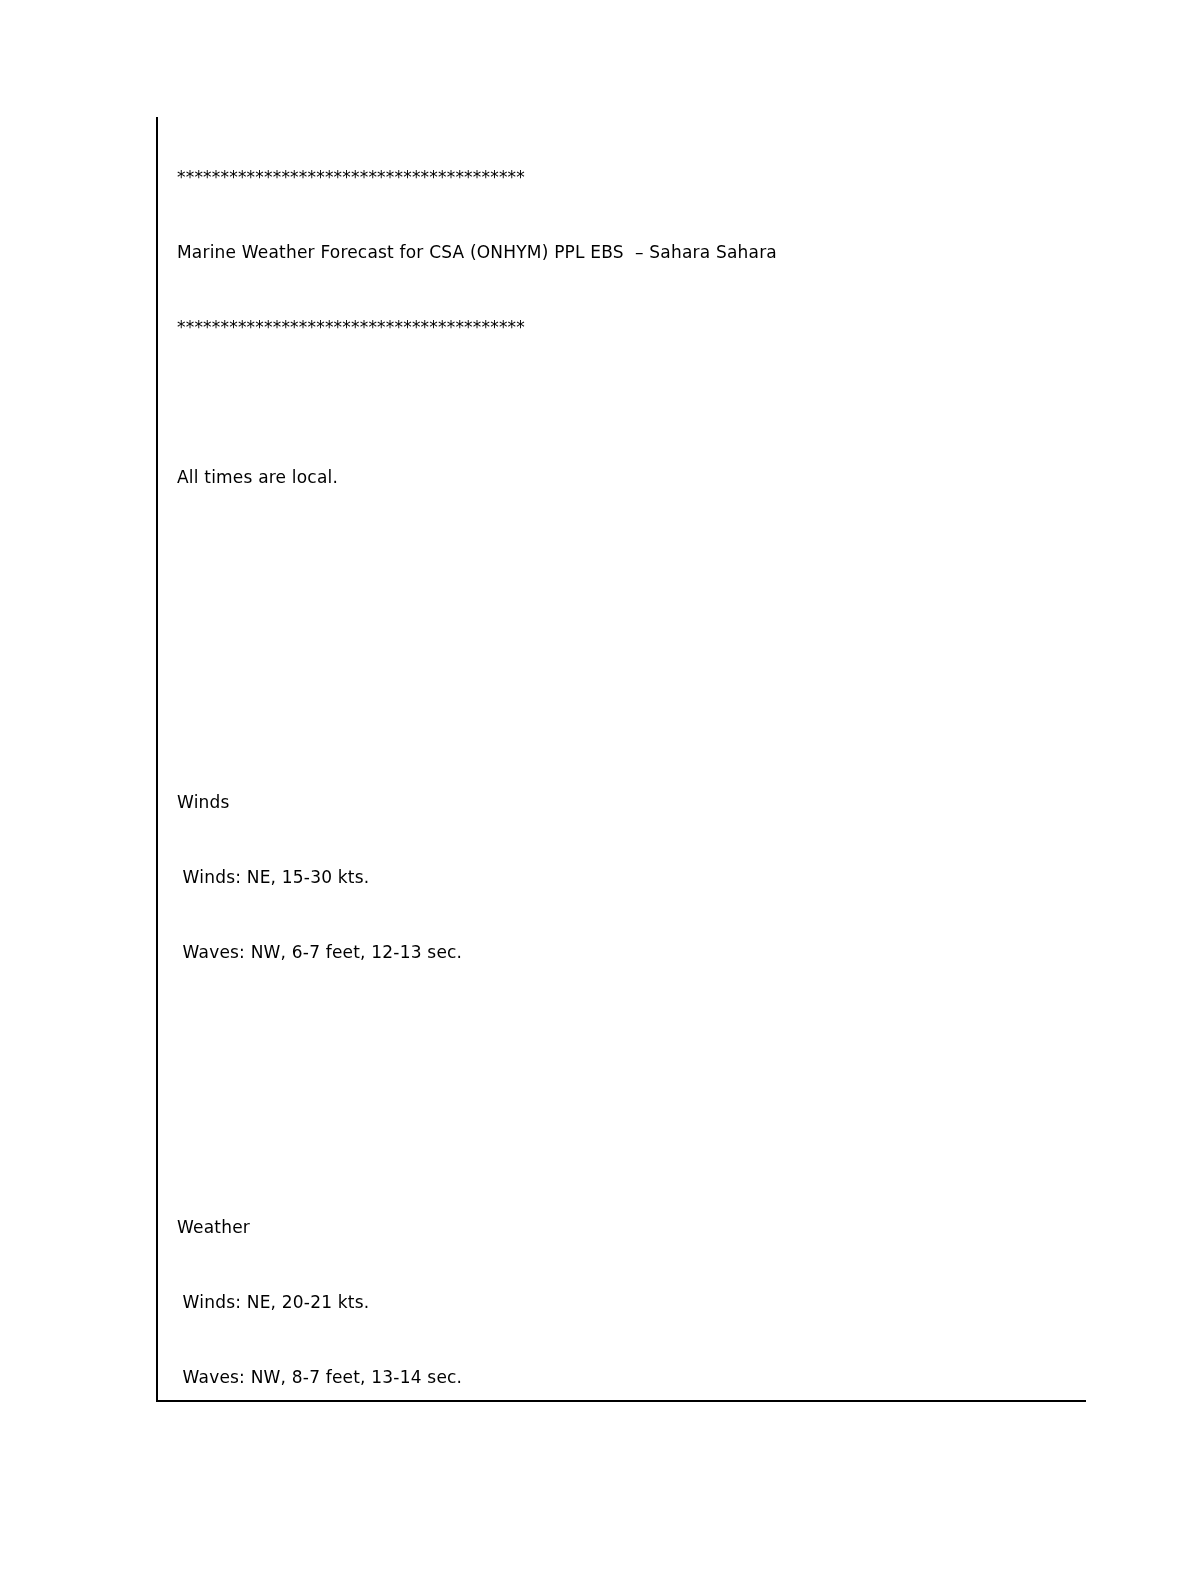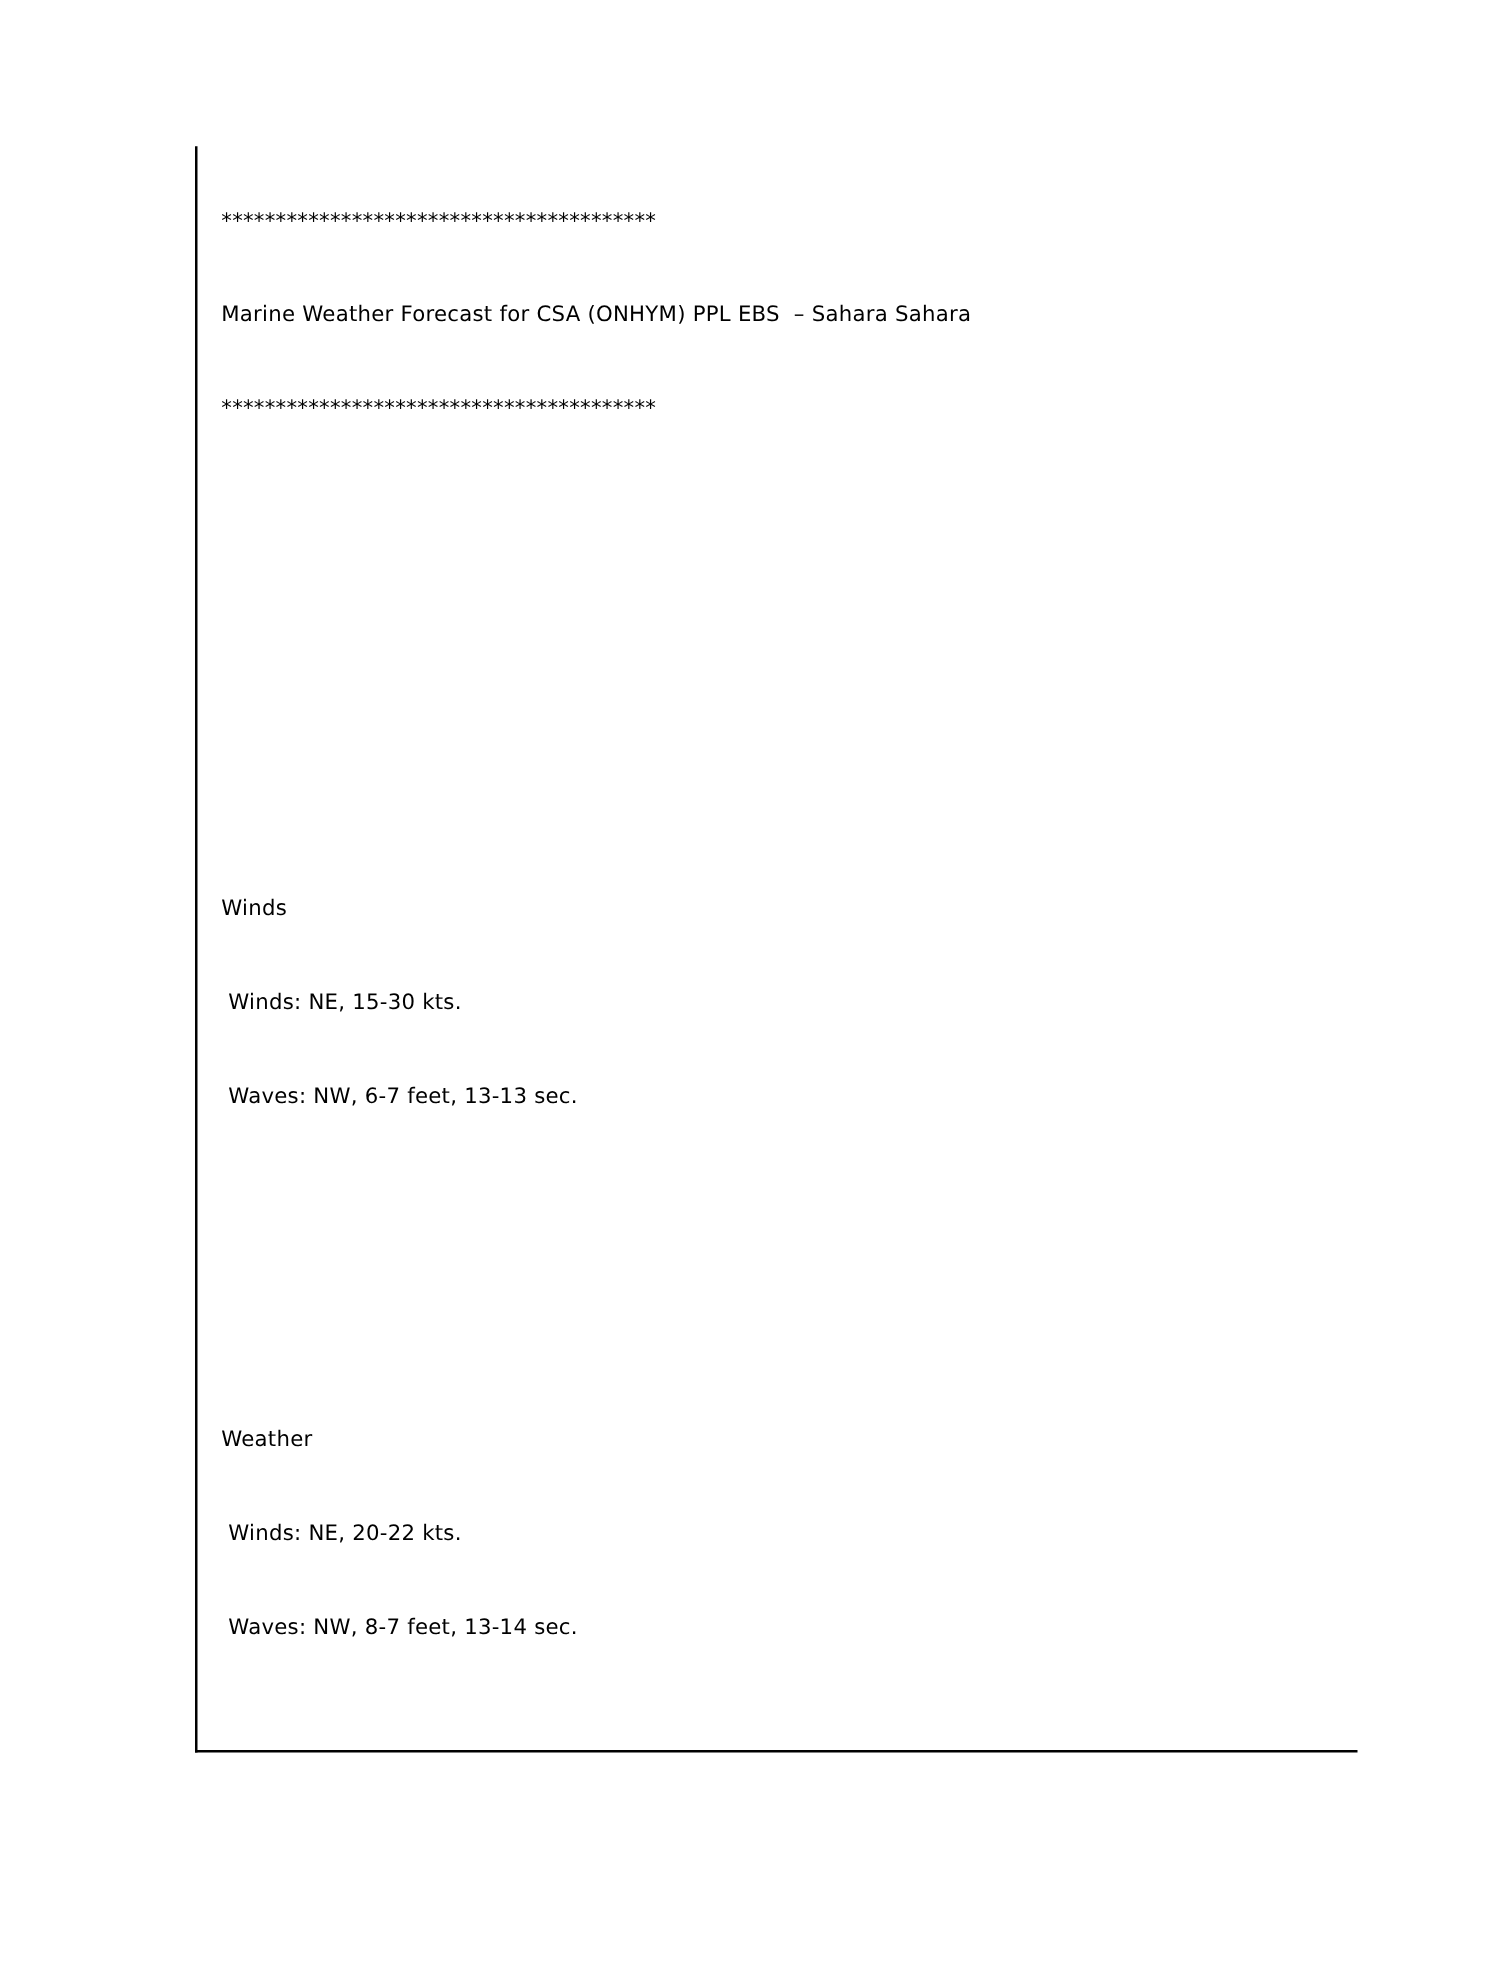--- a/index.html
+++ b/index.html
@@ -44,35 +44,36 @@
 
 <div class="page" style="background: rgb(255, 255, 255); color: rgb(0, 0, 0);">
 
   <div class="text-frame-border" style="border-left-color: rgb(0, 0, 0); border-bottom-color: rgb(0, 0, 0);"></div>
 
   <div class="content">
     <div class="line">****************************************</div>
     <div class="line">Marine Weather Forecast for CSA (ONHYM) PPL EBS  – Sahara Sahara</div>
     <div class="line">****************************************</div>
     <div class="line blank"></div>
+    <div class="line">All times are local.</div>
 
     <div>
       
     
         <div class="section">
           <div class="line blank"></div>
           <div class="line">Winds</div>
           <div class="line"> Winds: NE, 15-30 kts.</div>
-          <div class="line"> Waves: NW, 6-7 feet, 13-13 sec.</div>
+          <div class="line"> Waves: NW, 6-7 feet, 12-13 sec.</div>
         </div>
       
         <div class="section">
           <div class="line blank"></div>
           <div class="line">Weather</div>
-          <div class="line"> Winds: NE, 20-22 kts.</div>
+          <div class="line"> Winds: NE, 20-21 kts.</div>
           <div class="line"> Waves: NW, 8-7 feet, 13-14 sec.</div>
           
         </div>
       
         
       
         
       
         
       

